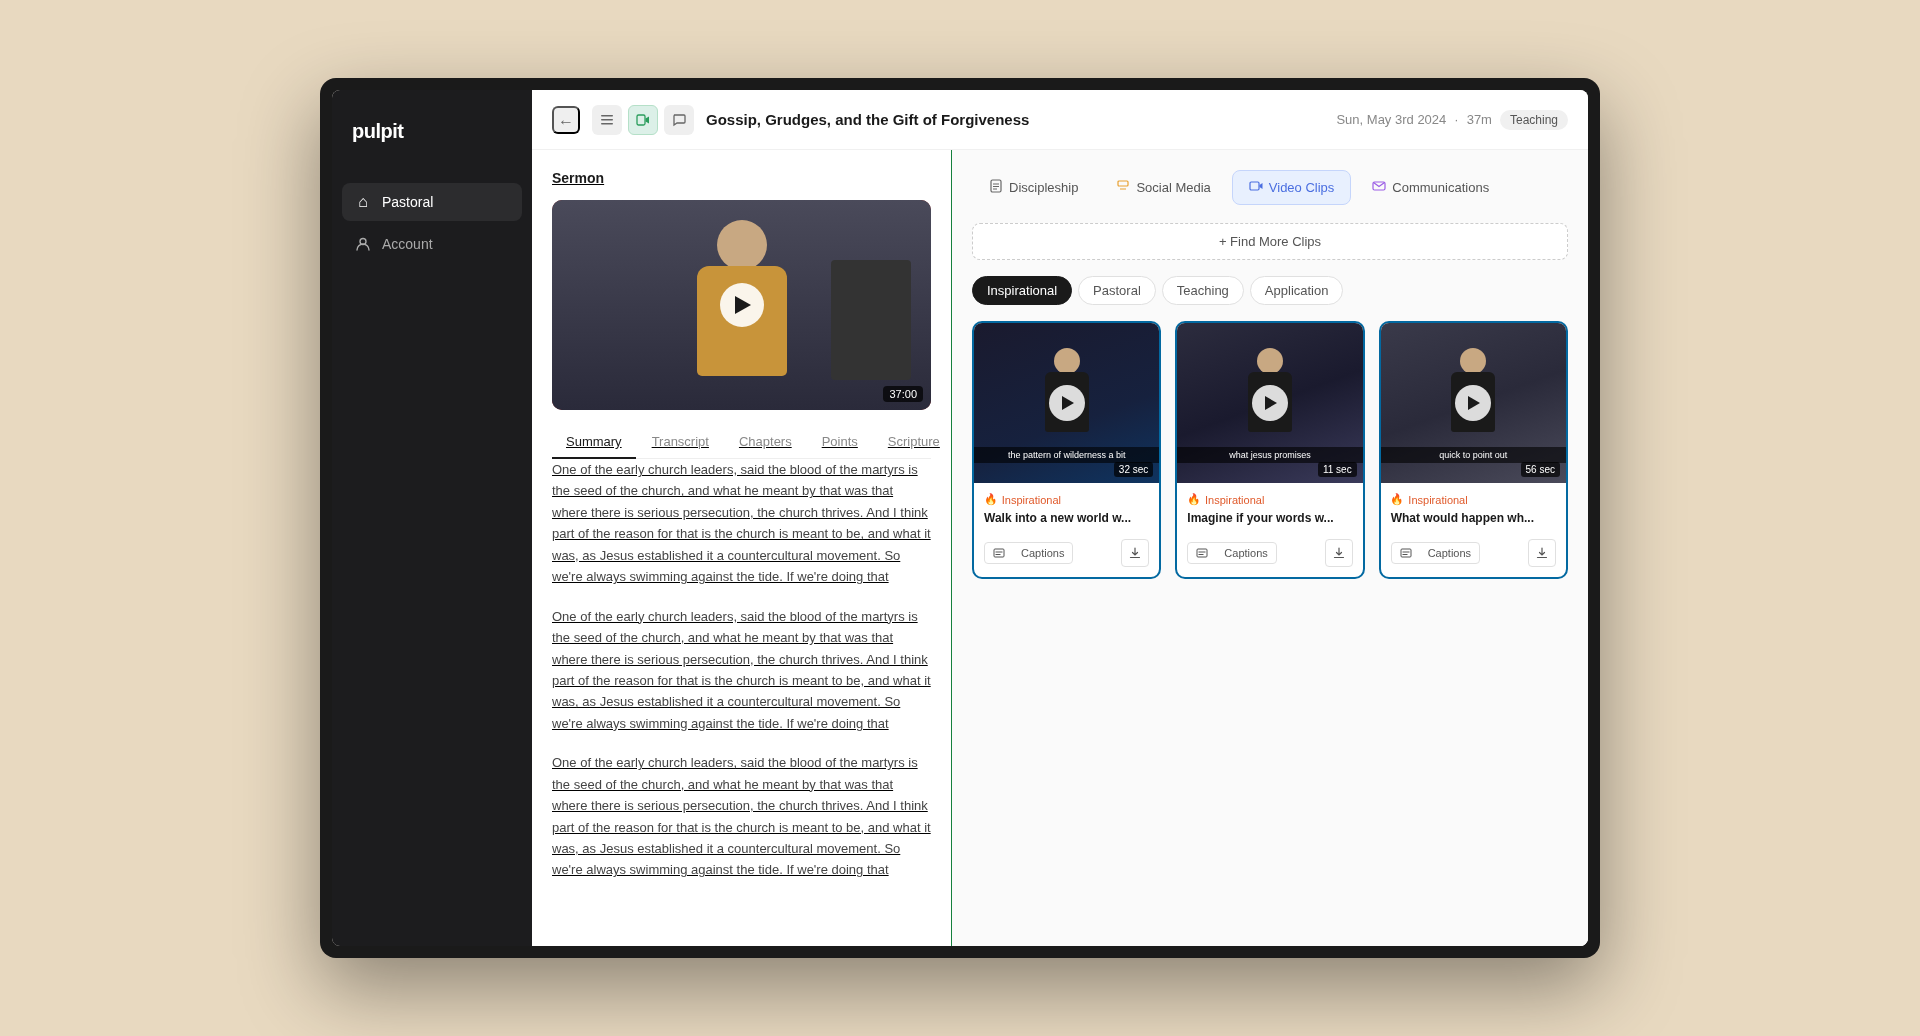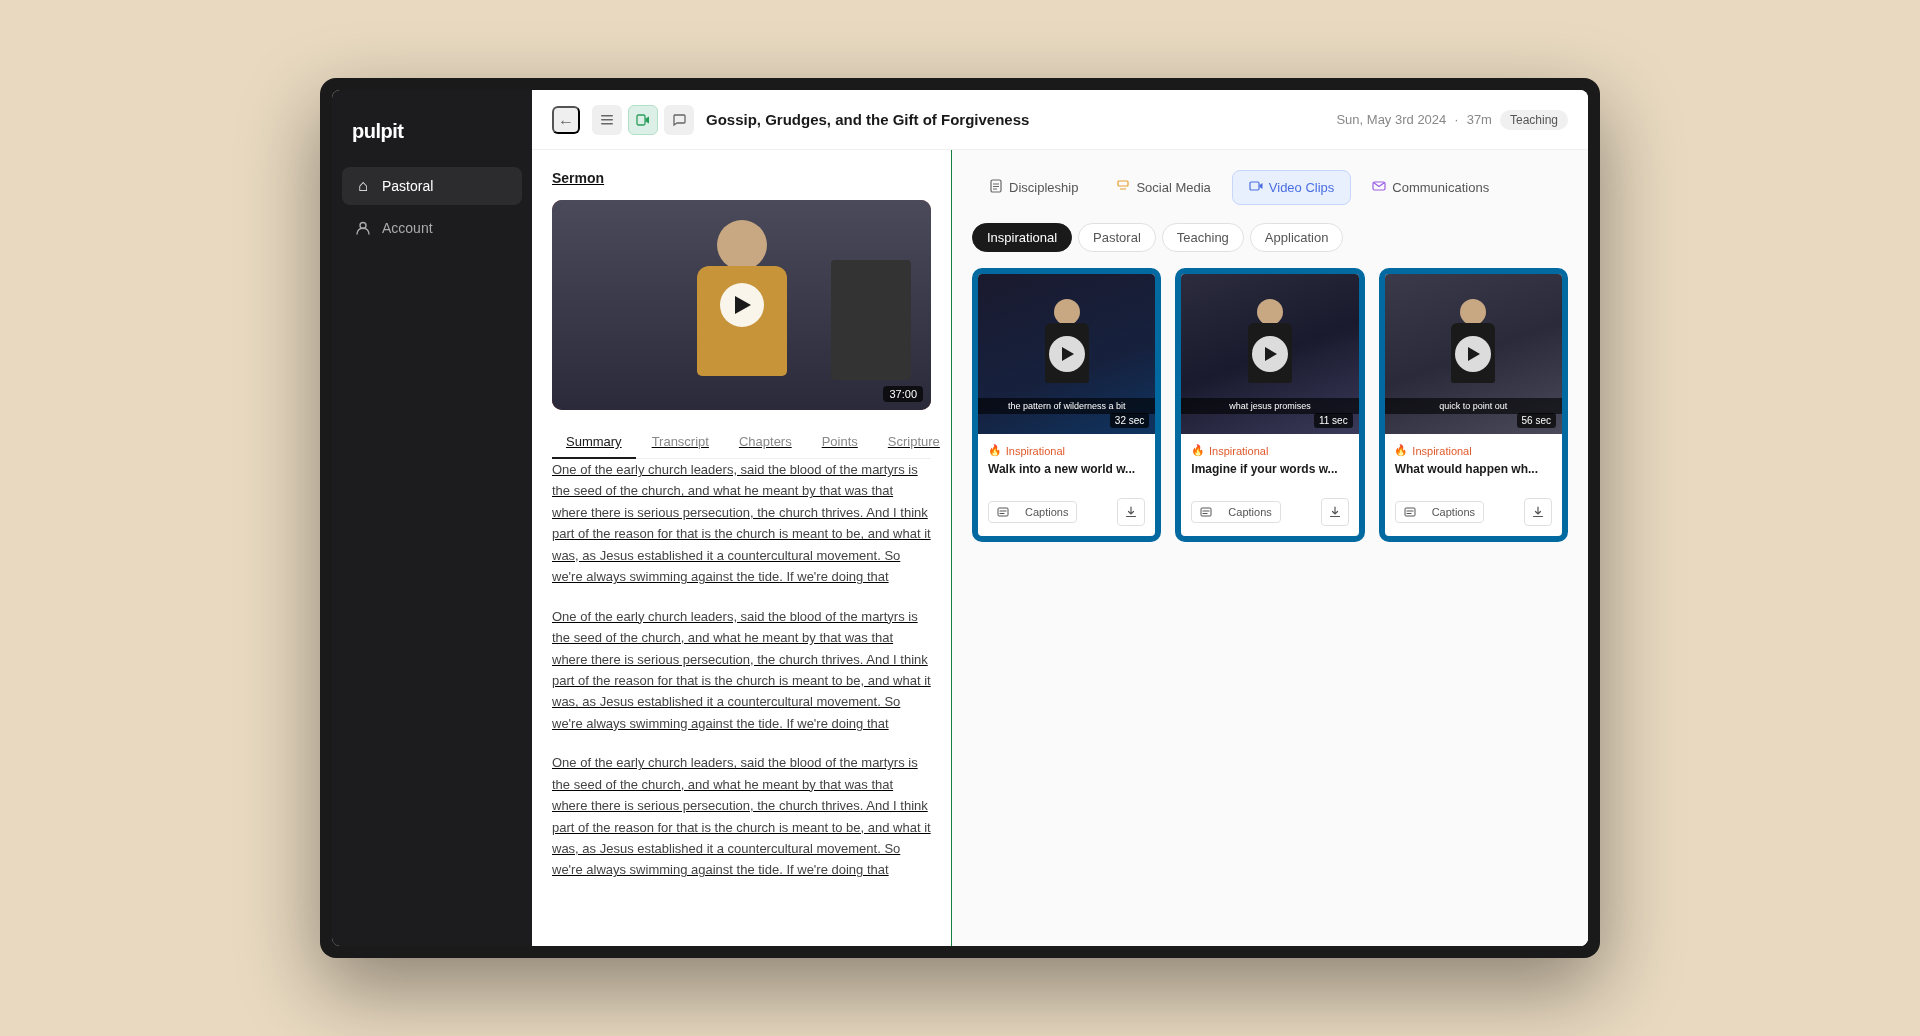--- a/index.html
+++ b/index.html
@@ -35,21 +35,21 @@
     .sidebar {
       background: #1c1c1e;
       width: 200px;
       flex-shrink: 0;
       display: flex;
       flex-direction: column;
       padding: 20px 0;
     }
 
     .sidebar-logo {
-      padding: 10px 20px 24px;
+      padding: 10px 20px 40px;
       color: white;
       font-size: 20px;
       font-weight: 700;
       letter-spacing: -0.5px;
     }
 
     .sidebar-nav {
       display: flex;
       flex-direction: column;
       gap: 4px;
@@ -357,21 +357,21 @@
     .clips-grid {
       display: grid;
       grid-template-columns: repeat(3, 1fr);
       gap: 14px;
     }
 
     .clip-card {
       background: white;
       border-radius: 10px;
       overflow: hidden;
-      border: 6px solid #0369a1;
+      border: 2px solid #0369a1;
       cursor: pointer;
       transition: box-shadow 0.15s;
     }
 
     .clip-thumbnail {
       position: relative;
       height: 160px;
       background: #2a2a3a;
       overflow: hidden;
     }
@@ -442,21 +442,21 @@
     }
 
     .flame-icon {
       font-size: 11px;
     }
 
     .clip-title {
       font-size: 12px;
       font-weight: 600;
       color: #1a1a1a;
-      margin-bottom: 20px;
+      margin-bottom: 12px;
       line-height: 1.4;
     }
 
     .clip-actions {
       display: flex;
       align-items: center;
       justify-content: space-between;
     }
 
     .clip-captions-btn {
@@ -623,20 +623,21 @@
               <span class="content-tab-icon">
                 <svg width="14" height="14" viewBox="0 0 14 14" fill="none">
                     <rect x="1" y="3" width="12" height="8" rx="1.5" stroke="#9b5de5" stroke-width="1.2" fill="none"></rect>
                     <path d="M1.5 3.5l5.5 4 5.5-4" stroke="#9b5de5" stroke-width="1.2"></path>
                   </svg>
               </span>
               <span>Communications</span>
             </div>
           </div>
 
+          <button class="find-clips-btn">+ Find More Clips</button>
 
           <div class="filter-tabs">
             <button class="filter-tab active">Inspirational</button>
             <button class="filter-tab">Pastoral</button>
             <button class="filter-tab">Teaching</button>
             <button class="filter-tab">Application</button>
           </div>
 
           <div class="clips-grid">
 

